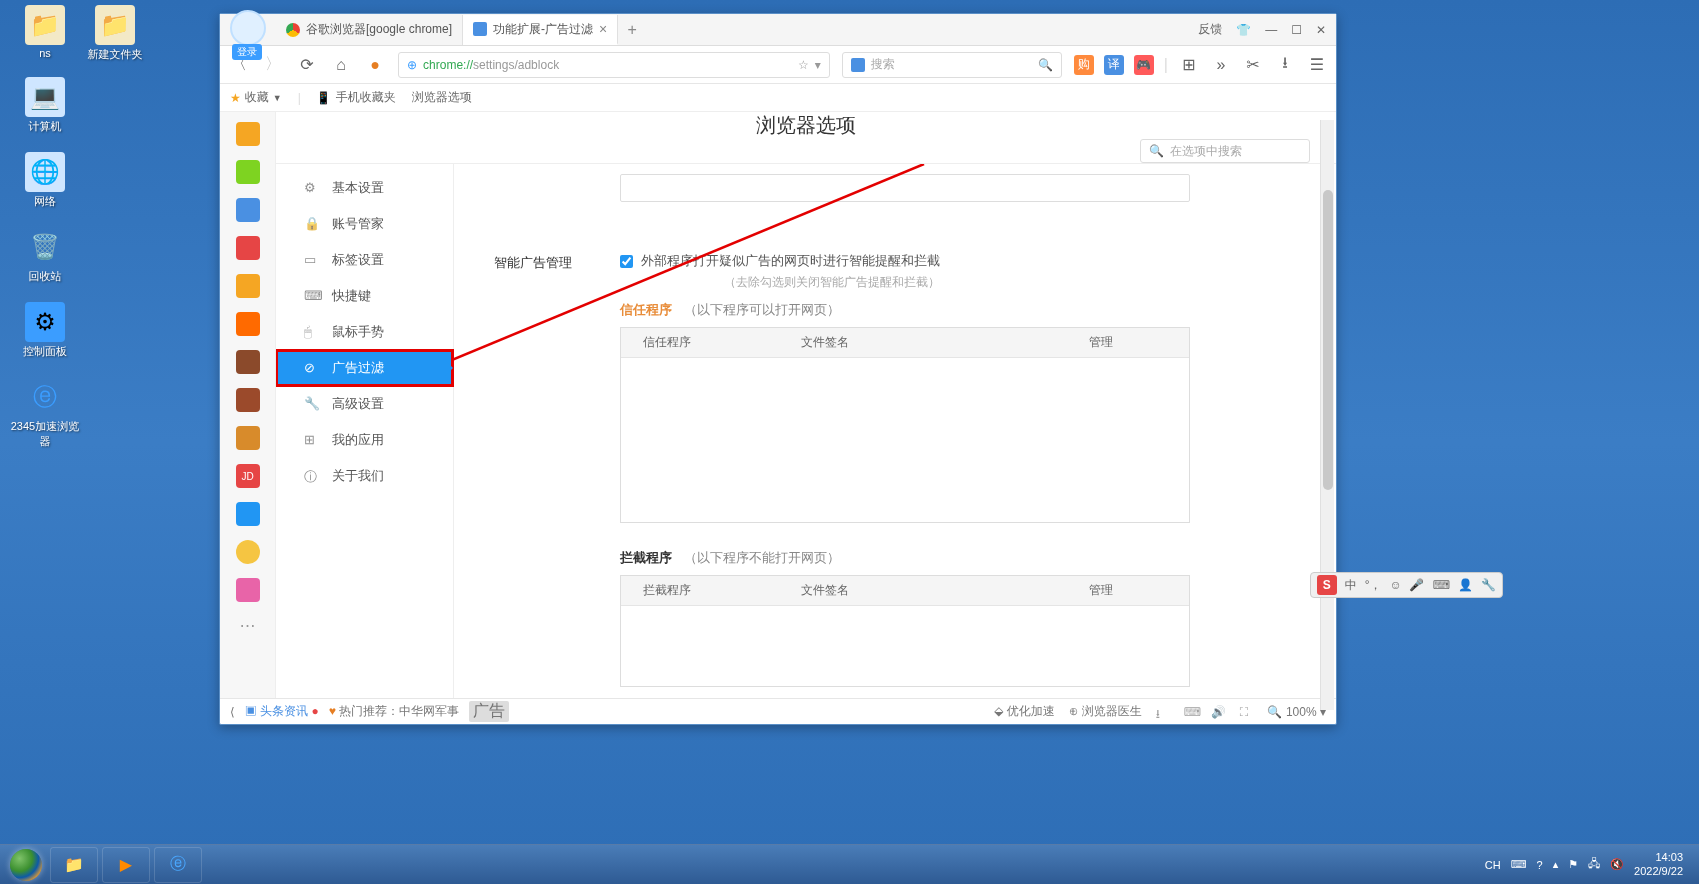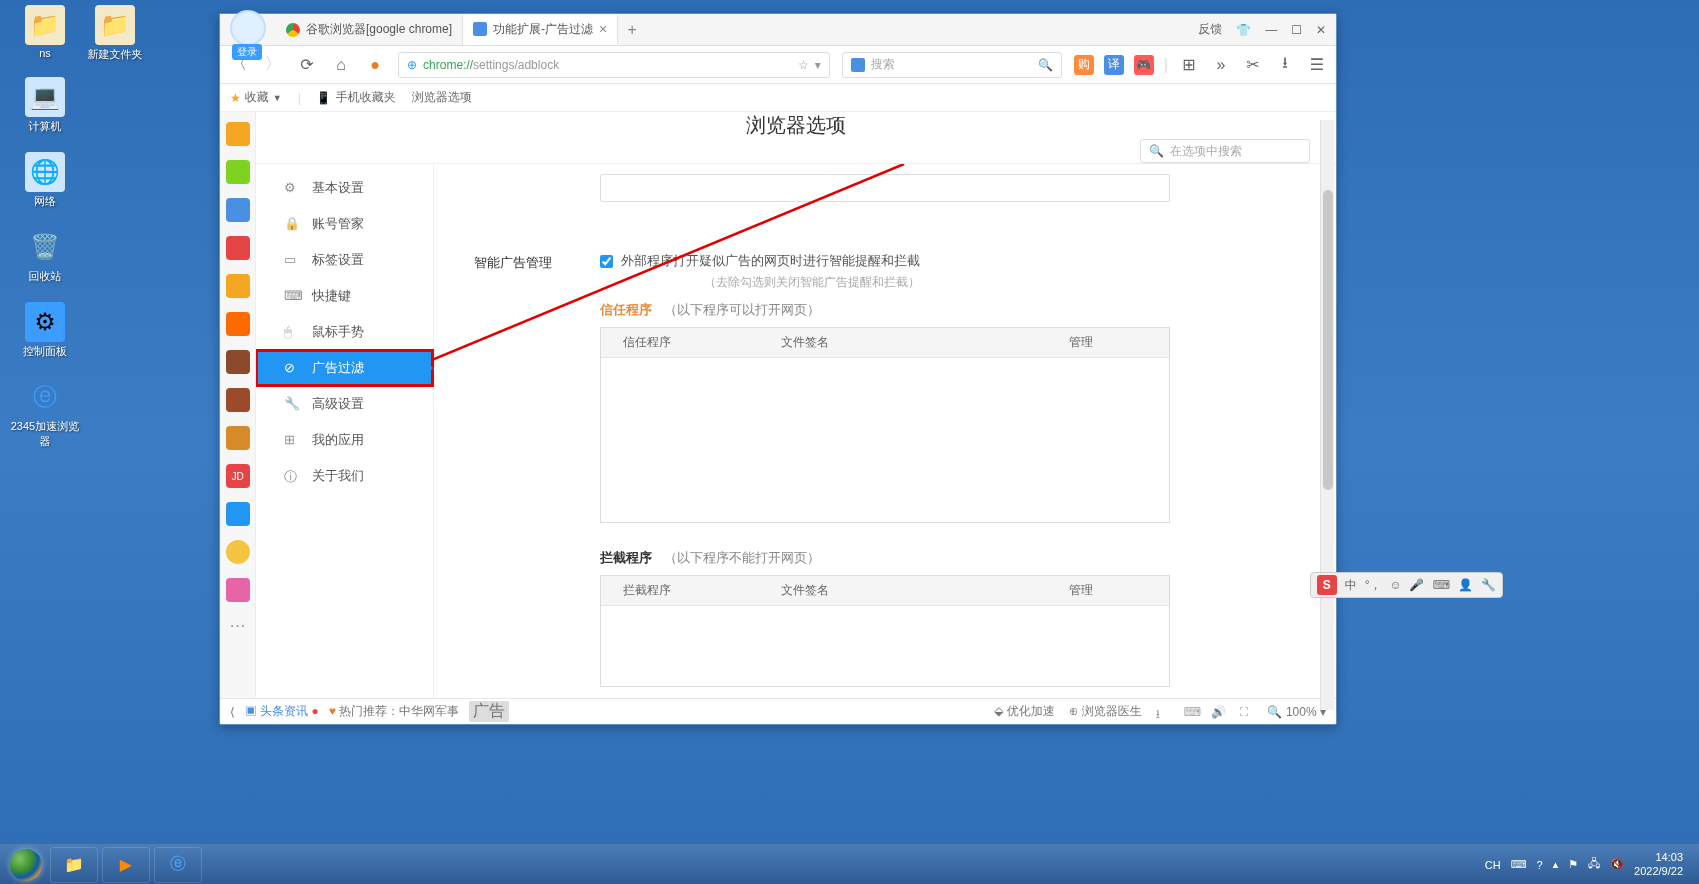--- a/index.html
+++ b/index.html
@@ -40,21 +40,21 @@
 .righticons .ri { width: 20px; height: 20px; border-radius: 3px; display: flex; align-items: center; justify-content: center; font-size: 12px; color: #fff; cursor: pointer; }
 
 
 .bmbar { height: 28px; display: flex; align-items: center; padding: 0 10px; gap: 16px; font-size: 12px; color: #666; border-bottom: 1px solid #eee; }
 .bmitem { display: flex; align-items: center; gap: 4px; cursor: pointer; }
 
 
 .content { flex: 1; display: flex; overflow: hidden; }
 
 
-.leftbar { width: 36px; background: #f7f7f7; border-right: 1px solid #eee; display: flex; flex-direction: column; align-items: center; padding-top: 10px; gap: 14px; }
+.leftbar { width: 56px; background: #f7f7f7; border-right: 1px solid #eee; display: flex; flex-direction: column; align-items: center; padding-top: 10px; gap: 14px; }
 .leftbar .lico { width: 24px; height: 24px; border-radius: 4px; cursor: pointer; }
 
 
 .settings { flex: 1; display: flex; flex-direction: column; overflow: hidden; }
 .settings-header { height: 52px; display: flex; align-items: center; padding: 0 26px; border-bottom: 1px solid #eee; flex-direction: column; }
 .settings-header h1 { font-size: 20px; font-weight: normal; color: #333; }
 .settings-header .search { margin-left: auto; width: 170px; height: 26px; border: 1px solid #ddd; border-radius: 3px; padding: 0 8px; font-size: 12px; display: flex; align-items: center; gap: 6px; color: #aaa; }
 
 .settings-body { flex: 1; display: flex; overflow: hidden; }
 

